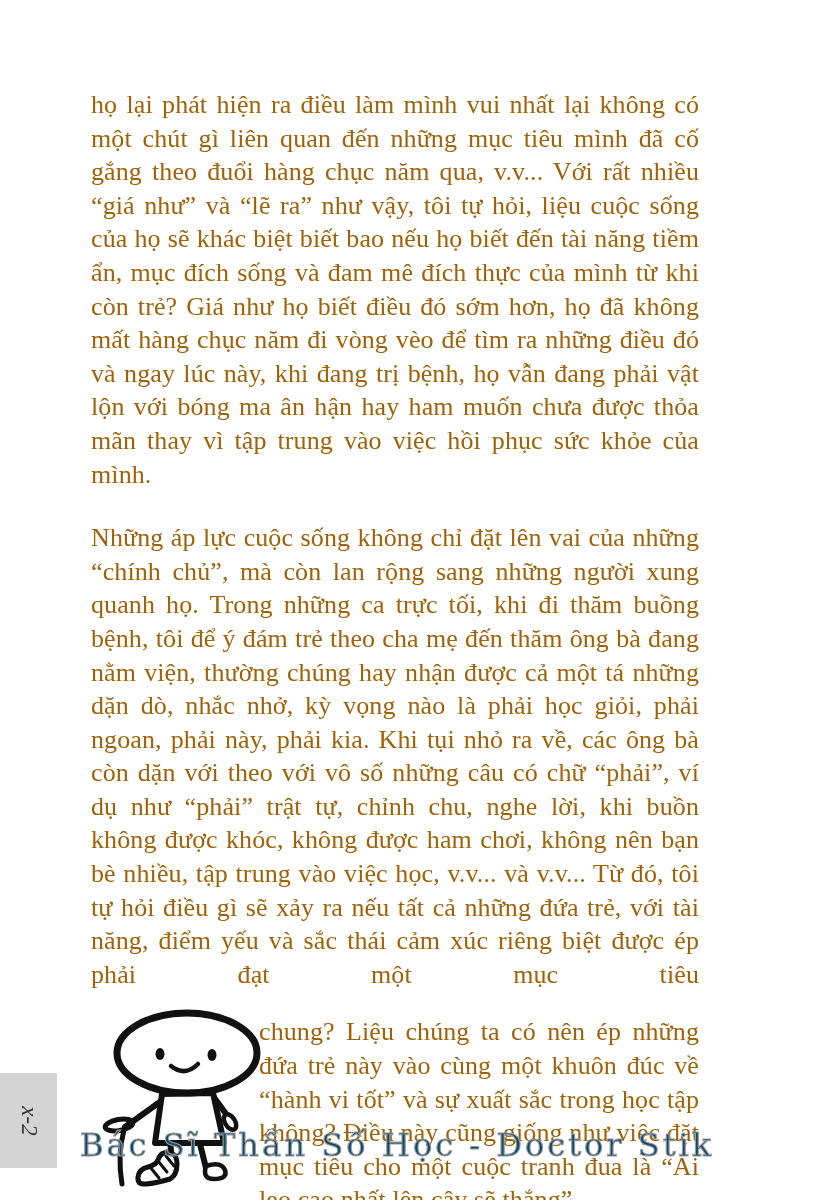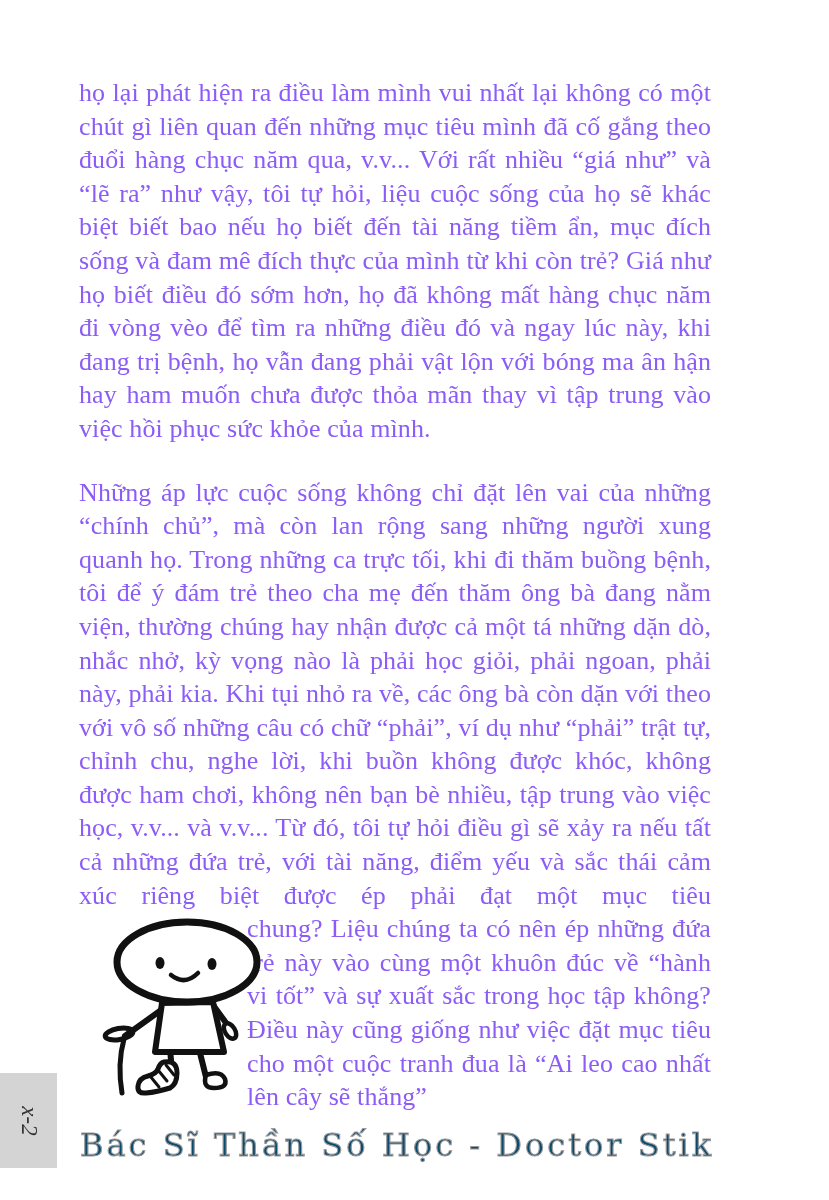--- a/index.html
+++ b/index.html
@@ -11,24 +11,24 @@
     overflow: hidden;
     font-family: "Liberation Serif", "DejaVu Serif", serif;
   }
   .text-block {
     position: absolute;
     left: 79px;
     top: 76px;
     width: 632px;
   }
   .para {
-    margin: 0;
+    margin: 12px;
     font-size: 26px;
     line-height: 33.6px;
-    color: #8b5cf6;
+    color: #a16207;
     text-align: justify;
     letter-spacing: 0.1px;
   }
   .para-cont {
     margin-top: 30px;
     text-align-last: justify;
   }
   .wrap-row {
     display: flex;
     align-items: flex-start;

